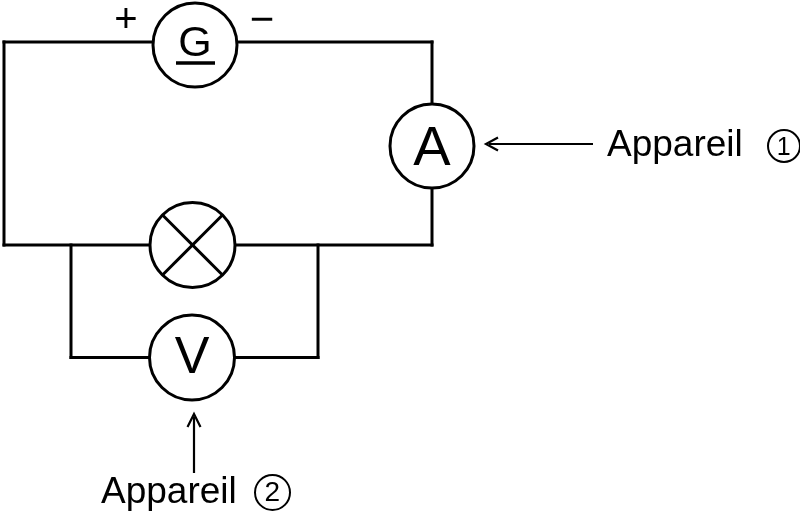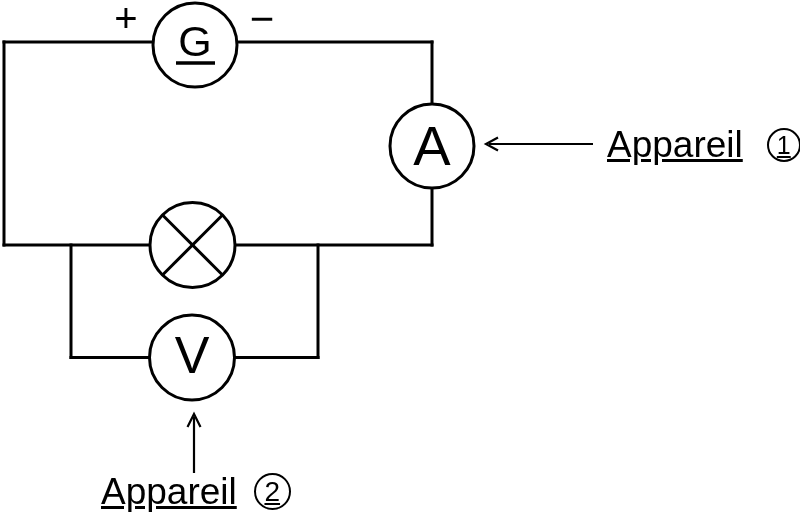--- a/index.html
+++ b/index.html
@@ -17,22 +17,22 @@
   .lbl {
     position:absolute; transform:translate(-50%,-50%);
     line-height:1; white-space:nowrap; color:var(--text);
   }
   .plus-lbl  { font-size:40px; }
   .minus-lbl { font-size:42px; }
   .gen-lbl   { font-size:43px; }
   .amp-lbl   { font-size:56px; }
   .volt-lbl  { font-size:52px; }
   .annot {
-    position:absolute; display:flex; 
-    height:40px; font-size:37px; color:var(--text); white-space:nowrap;text-decoration:underline;
+    position:absolute; display:flex; align-items:center;
+    height:40px; font-size:37px; color:var(--text); white-space:nowrap;
   }
   .annot-1 { left:607px; top:124px; gap:24px; }
   .annot-2 { left:101px; top:471px; gap:17px; }
   .circled {
     display:flex; align-items:center; justify-content:center;
     border:2.5px solid var(--line); border-radius:50%;
     font-size:25px; line-height:1;
   }
   .circled-1 { width:34px; height:34px; margin-top:4px; }
   .circled-2 { width:37px; height:37px; font-size:28px; margin-top:2px; }

